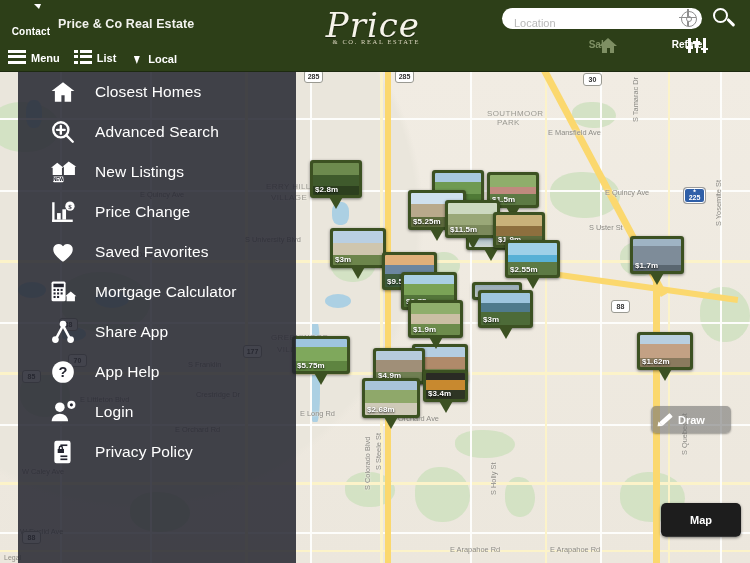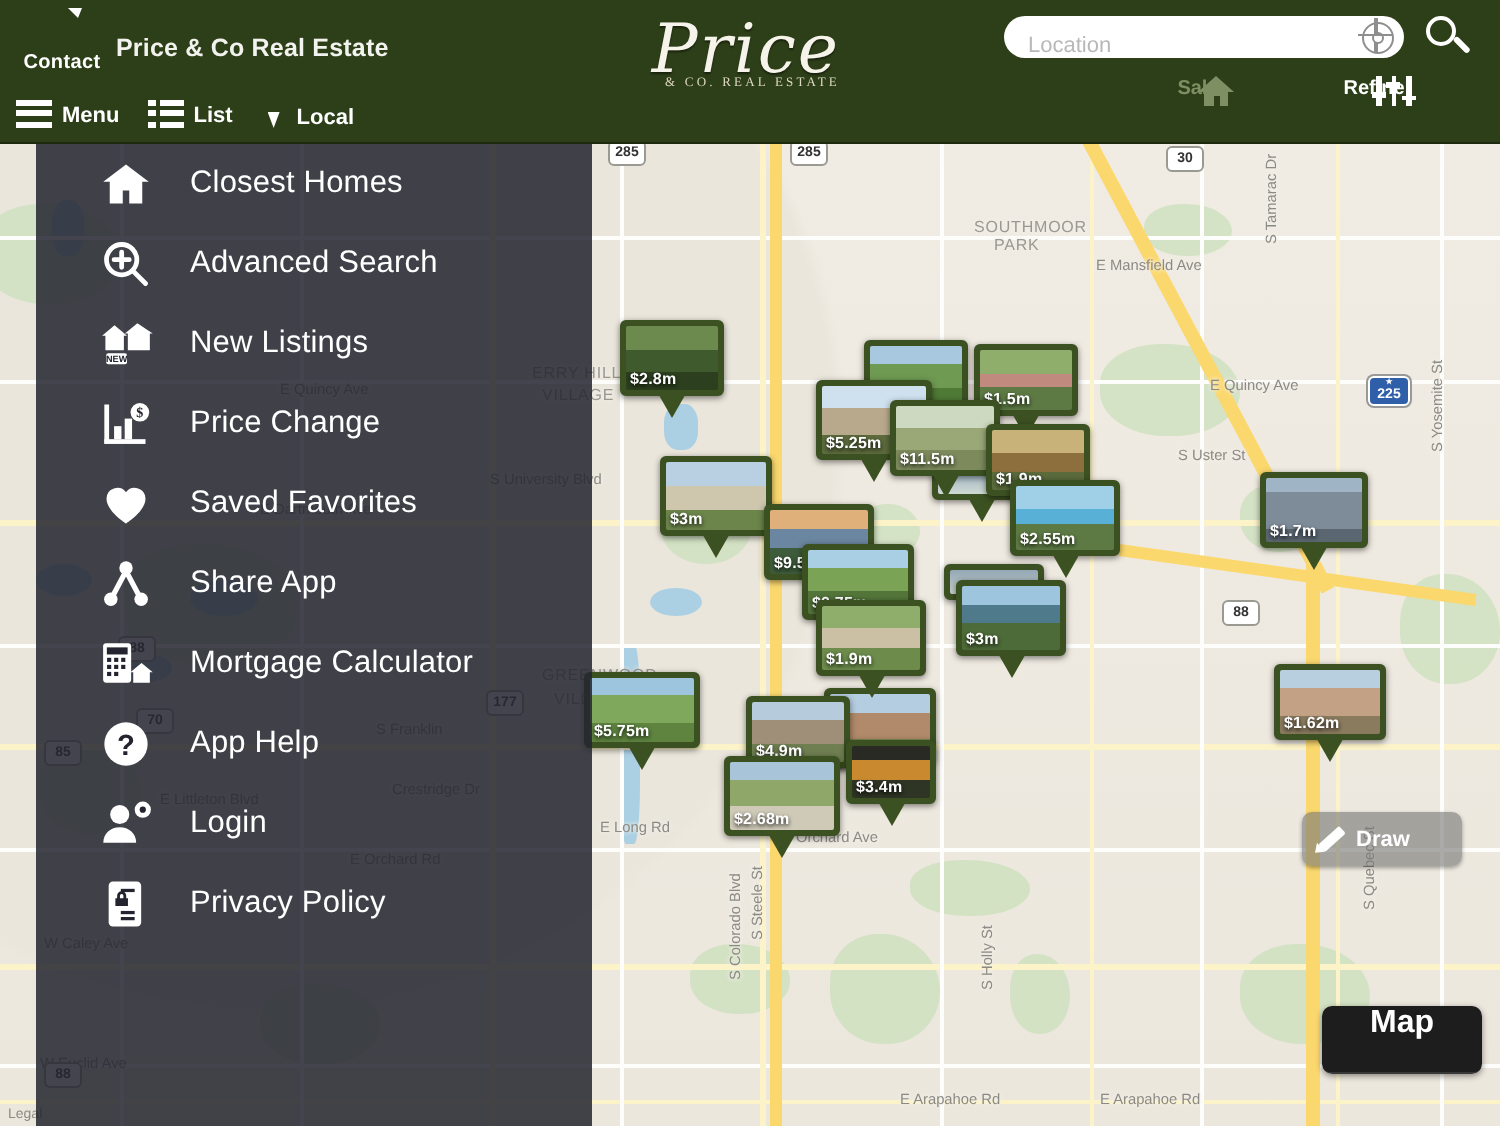--- a/index.html
+++ b/index.html
@@ -211,22 +211,22 @@
   .refresh-ico .r{ width:14px;height:14px;border:2px solid #fff;border-radius:50%;
     border-top-color:transparent; transform:rotate(20deg);}
   .refresh-ico .a{ position:absolute;right:-1px;top:0px;width:0;height:0;
     border-left:4px solid #fff;border-top:3px solid transparent;border-bottom:3px solid transparent;}
 
   .maptype{
     position:absolute; right:9px; bottom:26px; width:80px; z-index:25;
     border-radius:5px; overflow:hidden; box-shadow:0 1px 3px rgba(0,0,0,.45);
   }
   .mt-btn{
-    height:34px; display:flex; justify-content:center;
-    font-size:16px; font-weight:bold; color:#fff; cursor:pointer;
+    height:34px; display:flex; align-items:center; justify-content:center;
+    font-size:11px; font-weight:bold; color:#fff; cursor:pointer;
     background:rgba(120,120,118,.62); border-bottom:1px solid rgba(255,255,255,.12);
   }
   .mt-btn.active{ background:#1d1d1d; color:#fff; border-radius:4px; }
   .drawbtn{
     position:absolute; right:19px; bottom:130px; width:80px; height:27px; z-index:25;
     background:rgba(120,120,118,.62); border-radius:5px;
     display:flex; align-items:center; gap:5px; padding-left:7px;
     color:#fff; font-size:11px; font-weight:bold; cursor:pointer;
     box-shadow:0 1px 2px rgba(0,0,0,.35);
     margin-top:36px;
@@ -543,51 +543,51 @@
         <div class="side-item">
           <span class="s-ico">
             <svg viewBox="0 0 24 24" width="26" height="26" fill="#fff">
               <path d="M12 21s-9-5.7-9-11.4A5 5 0 0 1 12 6.6 5 5 0 0 1 21 9.6C21 15.3 12 21 12 21z"></path>
             </svg>
           </span>
           <span class="s-lbl">Saved Favorites</span>
         </div>
         <div class="side-item">
           <span class="s-ico">
-            <svg viewBox="0 0 24 24" width="26" height="26" fill="#fff" stroke="#fff" stroke-width="2.4">
-              <circle cx="12" cy="4.6" r="3.1" stroke="none"></circle>
-              <circle cx="5" cy="19" r="3.1" stroke="none"></circle>
-              <circle cx="19" cy="19" r="3.1" stroke="none"></circle>
-              <path d="M12 6 6.2 17M12 6l5.8 11" stroke-linecap="round"></path>
-            </svg>
-          </span>
-          <span class="s-lbl">Share App</span>
-        </div>
-        <div class="side-item">
-          <span class="s-ico">
             <svg viewBox="0 0 26 24" width="27" height="26" fill="#fff">
               <rect x="1.5" y="2" width="13.5" height="19" rx="1.5"></rect>
               <rect x="3.3" y="4" width="10" height="3.4" fill="#23242f"></rect>
               <g fill="#23242f">
                 <rect x="3.4" y="9" width="2" height="2"></rect>
                 <rect x="6.8" y="9" width="2" height="2"></rect>
                 <rect x="10.2" y="9" width="2" height="2"></rect>
                 <rect x="3.4" y="12.4" width="2" height="2"></rect>
                 <rect x="6.8" y="12.4" width="2" height="2"></rect>
                 <rect x="10.2" y="12.4" width="2" height="2"></rect>
                 <rect x="3.4" y="15.8" width="2" height="2"></rect>
                 <rect x="6.8" y="15.8" width="2" height="2"></rect>
               </g>
               <path d="M20 11.5 14.6 16h1.4v5h8v-5h1.4L20 11.5z"></path>
             </svg>
           </span>
           <span class="s-lbl">Mortgage Calculator</span>
         </div>
         <div class="side-item">
           <span class="s-ico">
+            <svg viewBox="0 0 24 24" width="26" height="26" fill="#fff" stroke="#fff" stroke-width="2.4">
+              <circle cx="12" cy="4.6" r="3.1" stroke="none"></circle>
+              <circle cx="5" cy="19" r="3.1" stroke="none"></circle>
+              <circle cx="19" cy="19" r="3.1" stroke="none"></circle>
+              <path d="M12 6 6.2 17M12 6l5.8 11" stroke-linecap="round"></path>
+            </svg>
+          </span>
+          <span class="s-lbl">Share App</span>
+        </div>
+        <div class="side-item">
+          <span class="s-ico">
             <svg viewBox="0 0 24 24" width="26" height="26" fill="#fff">
               <circle cx="12" cy="12" r="10"></circle>
               <text x="12" y="17" font-size="13.5" text-anchor="middle" fill="#23242f" font-weight="bold" font-family="sans-serif">?</text>
             </svg>
           </span>
           <span class="s-lbl">App Help</span>
         </div>
         <div class="side-item">
           <span class="s-ico">
             <svg viewBox="0 0 26 24" width="27" height="26" fill="#fff">

